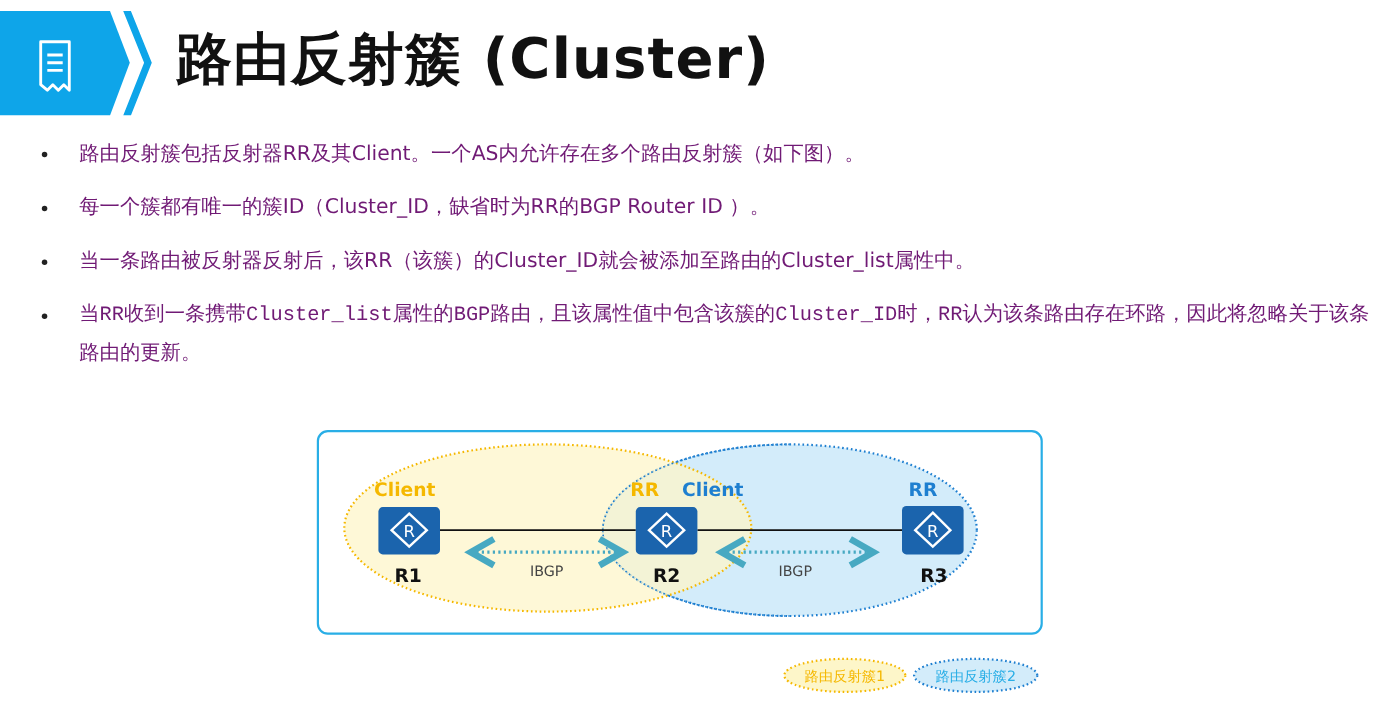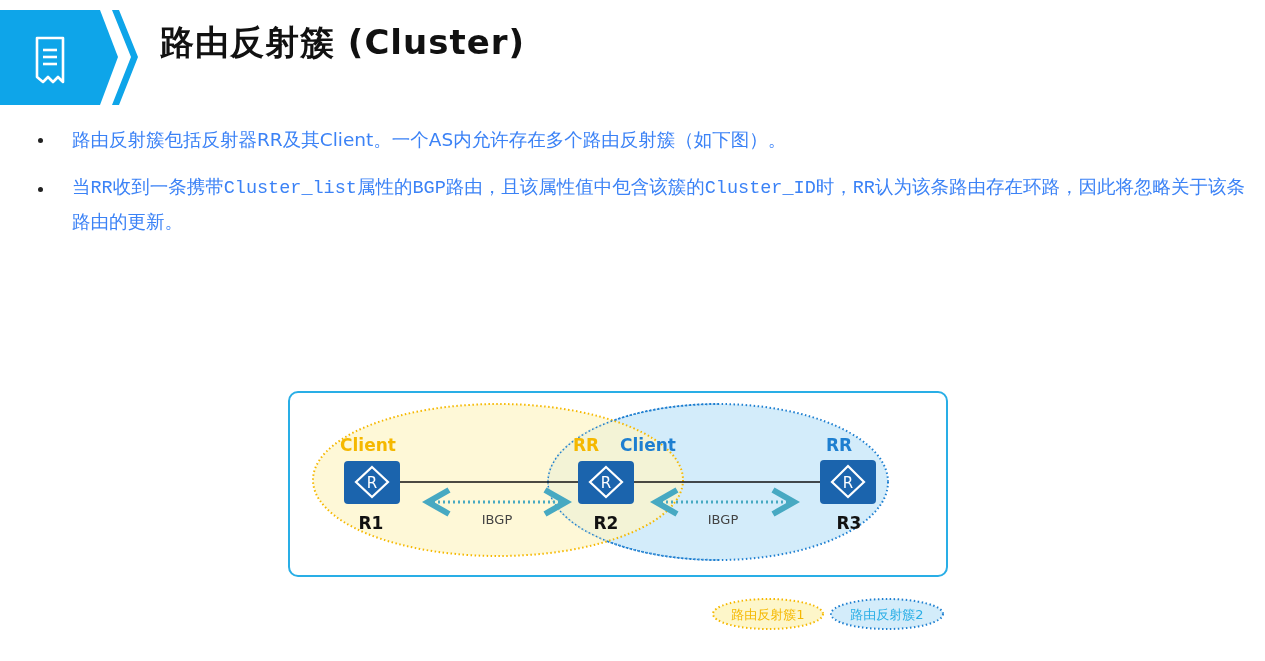--- a/index.html
+++ b/index.html
@@ -3,25 +3,25 @@
 <meta charset="utf-8">
 <style>
   html, body { margin: 0; padding: 0; }
   body {
     width: 1265px; height: 661px; position: relative; overflow: hidden;
     background: #ffffff; font-family: "DejaVu Sans", "Liberation Sans", sans-serif;
     color: #1a1a1a;
   }
   .header-badge { position: absolute; left: 0; top: 10px; width: 140px; height: 95px; }
   .page-title {
-    position: absolute; left: 160px; top: 20px; font-size: 34px; font-weight: bold;
+    position: absolute; left: 160px; top: 20px; font-size: 51px; font-weight: bold;
     color: #111; letter-spacing: 1px; white-space: nowrap;
   }
   .bullets { position: absolute; left: 36px; top: 122px; width: 1220px; margin: 0; padding: 0; list-style: none; }
-  .bullet { position: relative; padding-left: 36px; font-size: 18.5px; line-height: 35px; color: #3b82f6; margin-bottom: 14px; }
+  .bullet { position: relative; padding-left: 36px; font-size: 18.5px; line-height: 35px; color: #701a75; margin-bottom: 14px; }
   .bullet:before { content: ""; position: absolute; left: 2px; top: 16px; width: 5px; height: 5px; border-radius: 50%; background: #222; }
   .bullet.multi { margin-bottom: 0; font-family: Liberation Mono, monospace; }
   .diagram { position: absolute; left: 0; top: 0; width: 1265px; height: 661px; pointer-events: none; }
   .diagram text { font-family: "DejaVu Sans", "Liberation Sans", sans-serif; }
 </style>
 </head>
 <body>
 
 <svg class="header-badge" viewBox="0 0 140 95">
   <polygon points="0,0 100,0 118,47 100,95 0,95" fill="#0ea5e9"></polygon>
@@ -31,20 +31,22 @@
     <line x1="43" y1="40" x2="57" y2="40"></line>
     <line x1="43" y1="47" x2="57" y2="47"></line>
     <line x1="43" y1="54" x2="57" y2="54"></line>
   </g>
 </svg>
 
 <div class="page-title">路由反射簇 (Cluster)</div>
 
 <ul class="bullets">
   <li class="bullet">路由反射簇包括反射器RR及其Client。一个AS内允许存在多个路由反射簇（如下图）。</li>
+  <li class="bullet">每一个簇都有唯一的簇ID（Cluster_ID，缺省时为RR的BGP Router ID ）。</li>
+  <li class="bullet">当一条路由被反射器反射后，该RR（该簇）的Cluster_ID就会被添加至路由的Cluster_list属性中。</li>
   <li class="bullet multi">当RR收到一条携带Cluster_list属性的BGP路由，且该属性值中包含该簇的Cluster_ID时，RR认为该条路由存在环路，因此将忽略关于该条路由的更新。</li>
 </ul>
 
 <svg class="diagram" viewBox="0 0 1265 661">
   <defs>
     <marker id="arrow-l" markerWidth="10" markerHeight="10" refX="2" refY="5" orient="auto">
       <path d="M9,1 L2,5 L9,9" fill="none" stroke="#47a9c2" stroke-width="2"></path>
     </marker>
     <marker id="arrow-r" markerWidth="10" markerHeight="10" refX="8" refY="5" orient="auto">
       <path d="M1,1 L8,5 L1,9" fill="none" stroke="#47a9c2" stroke-width="2"></path>

